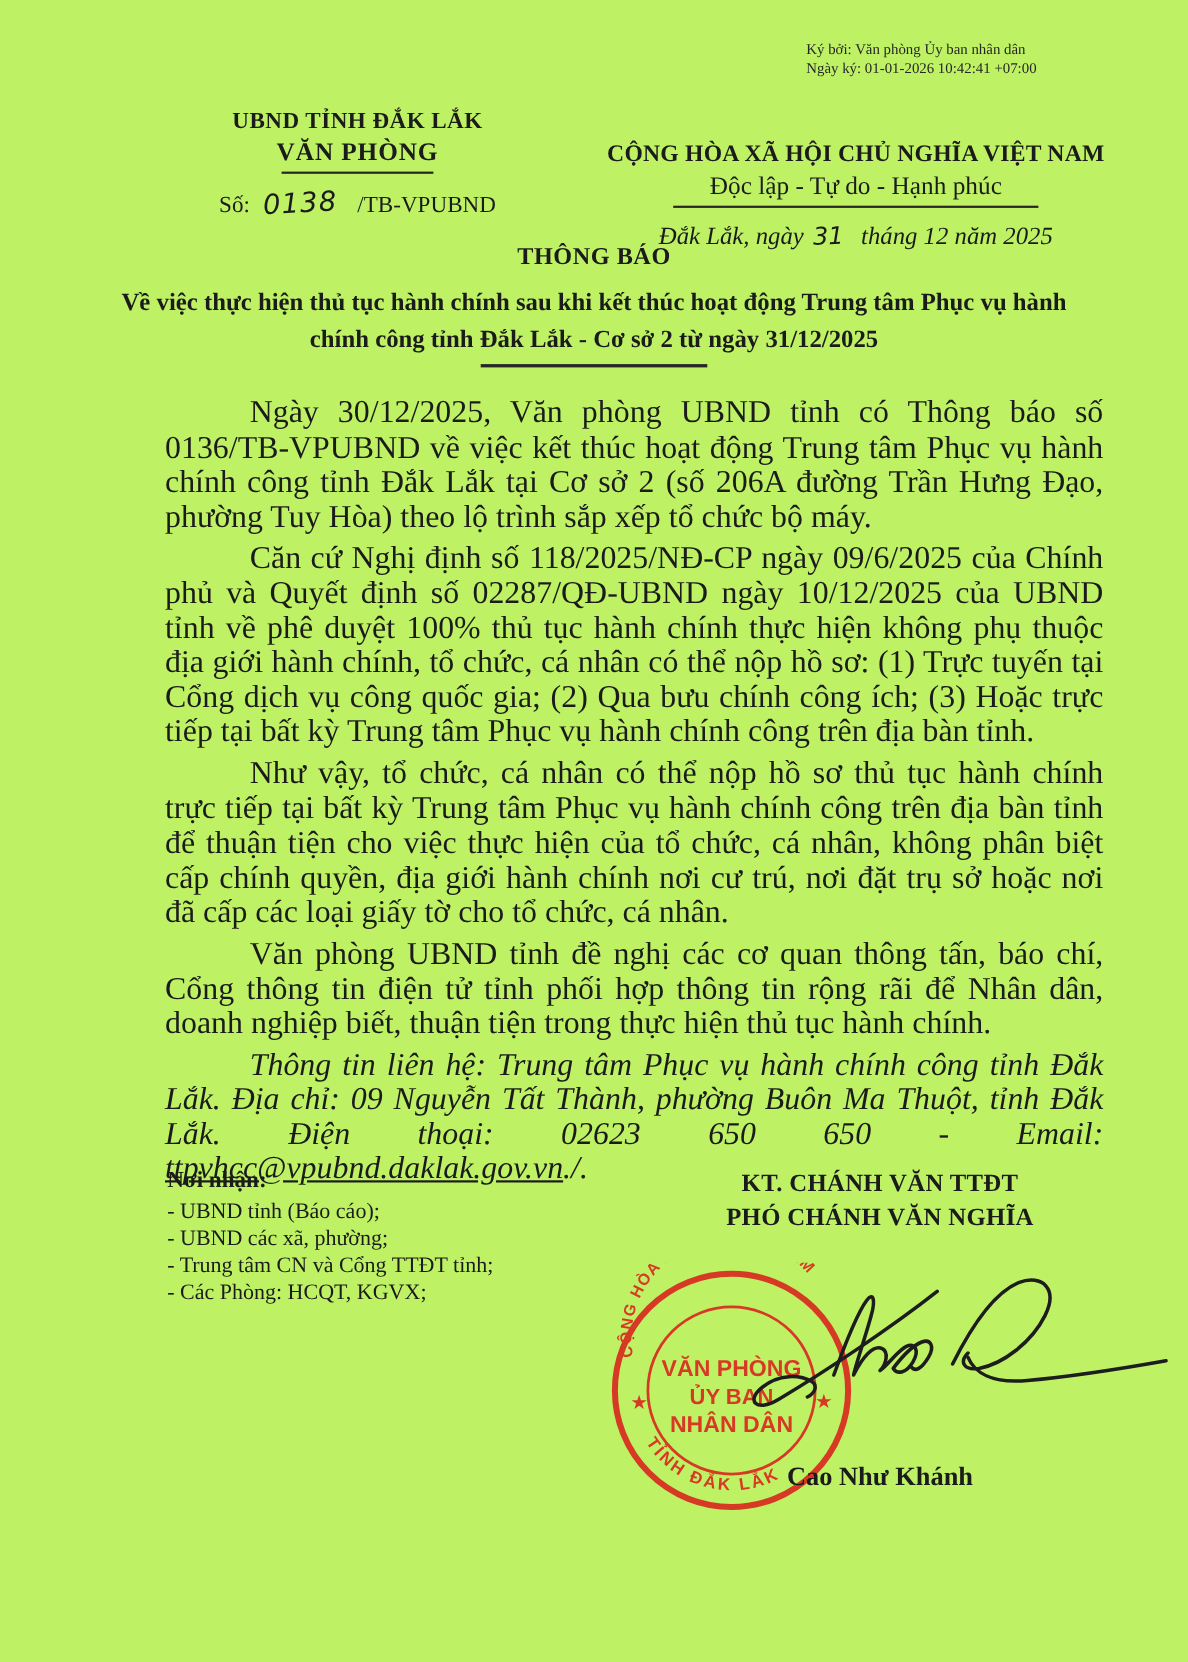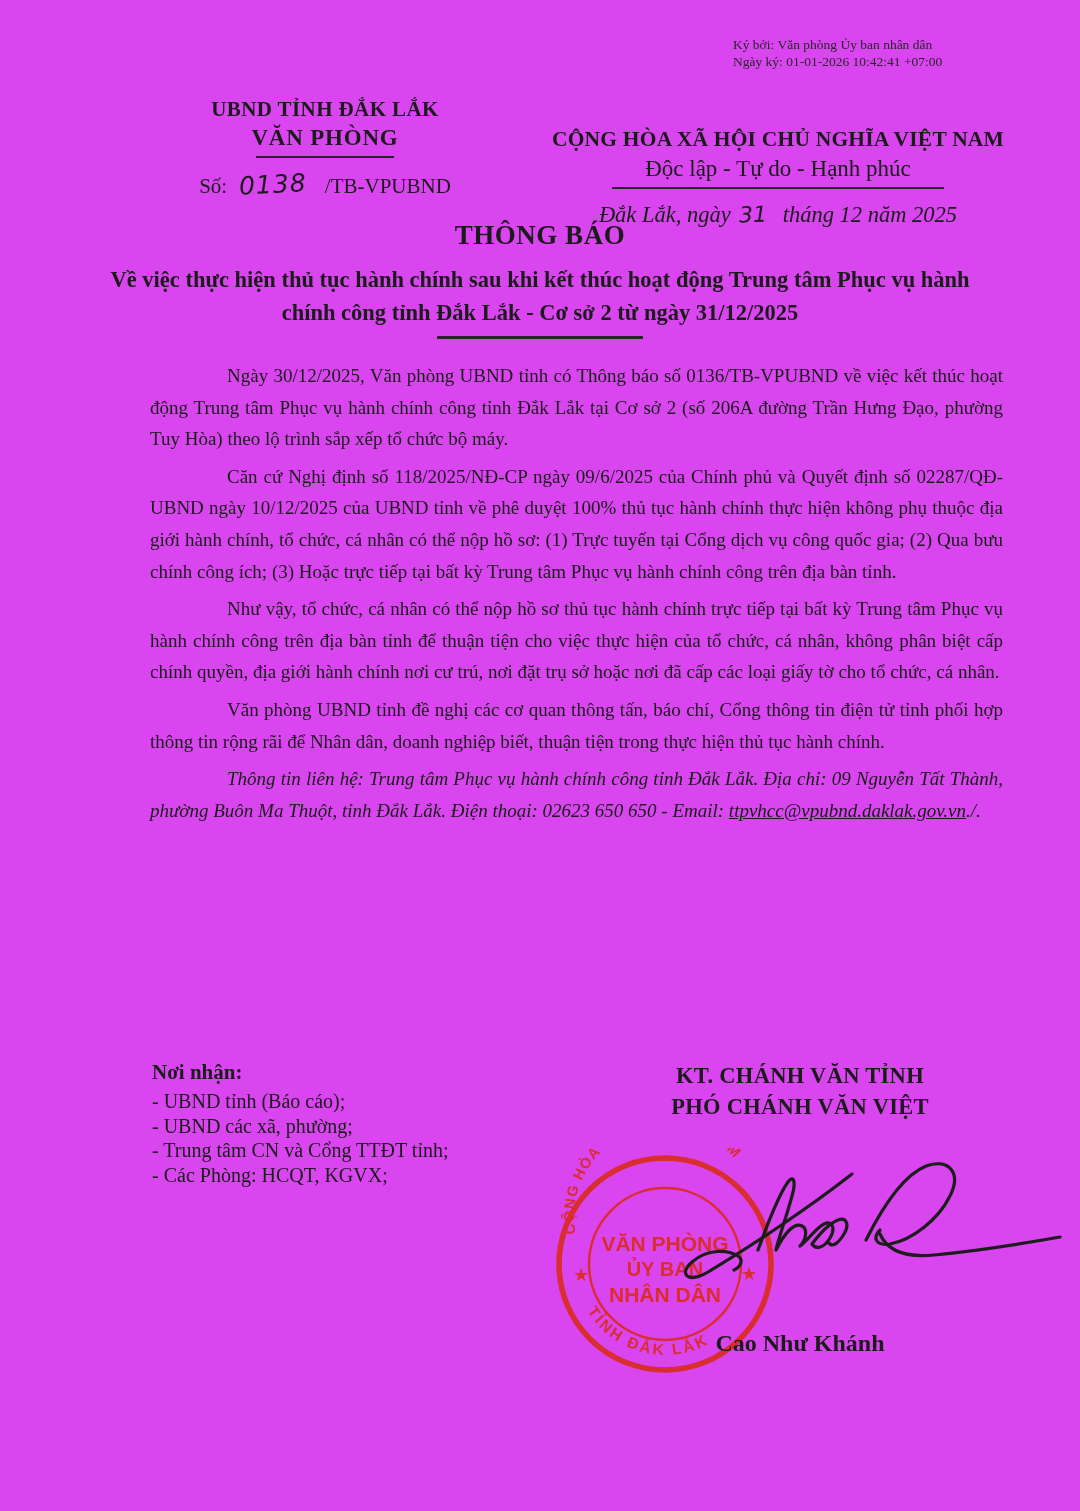--- a/index.html
+++ b/index.html
@@ -1,20 +1,20 @@
 <!DOCTYPE html>
 <html><head>
 <meta charset="utf-8">
 <style>
   html,body{margin:0;padding:0;background:#e8e8e8;}
   .page{
     position:relative;
     width:1080px;height:1511px;
     margin:0 auto;
-    background:#d946ef;
+    background:#bef264;
     font-family:"Liberation Serif", serif;
     color:#1b1b1b;
     overflow:hidden;
   }
   
   .esign{
     position:absolute;left:733px;top:36px;width:330px;
     font-size:13.5px;line-height:17px;color:#262626;
   }
   
@@ -43,28 +43,28 @@
   .date-line{margin-top:13px;font-size:22.5px;font-style:italic;white-space:nowrap;}
   .handwritten-day{
     display:inline-block;
     font-family:"DejaVu Sans", sans-serif;
     font-style:italic;font-size:22px;
     transform:rotate(-2deg);
     margin:0 16px 0 8px;
   }
   
   .title-block{position:absolute;left:90px;top:220px;width:900px;text-align:center;}
-  .title-kind{font-size:27px;font-weight:bold;letter-spacing:.5px;}
+  .title-kind{font-size:22px;font-weight:bold;letter-spacing:.5px;}
   .title-subject{font-size:22.5px;font-weight:bold;line-height:33px;margin-top:12px;}
   .rule-title{width:206px;height:2.5px;margin-top:7px;}
   
   .body-text{position:absolute;left:150px;top:360px;width:853px;}
   .body-text p{
     margin:0 0 6px 0;
-    font-size:19px;line-height:31.6px;
+    font-size:29px;line-height:31.6px;
     text-align:justify;text-indent:77px;
   }
   .contact{font-style:italic;}
   .contact .email{text-decoration:underline;}
   
   .recipients{position:absolute;left:152px;top:1060px;width:430px;}
   .recipients .heading{font-size:21px;font-weight:bold;margin-bottom:4px;}
   .recipients .item{font-size:20px;line-height:24.6px;}
   .recipients .sub{font-size:13px;}
   .sign-titles{
@@ -118,22 +118,22 @@
 
   <div class="recipients">
     <div class="heading">Nơi nhận:</div>
     <div class="item">- UBND tỉnh (Báo cáo);</div>
     <div class="item">- UBND các xã, phường;</div>
     <div class="item">- Trung tâm CN và Cổng TTĐT tỉnh;</div>
     <div class="item">- Các Phòng: HCQT, KGVX;</div>
   </div>
 
   <div class="sign-titles">
-    <div>KT. CHÁNH VĂN TỈNH</div>
-    <div>PHÓ CHÁNH VĂN VIỆT</div>
+    <div>KT. CHÁNH VĂN TTĐT</div>
+    <div>PHÓ CHÁNH VĂN NGHĨA</div>
   </div>
 
   <svg class="stamp-svg" width="228" height="232" viewBox="0 0 228 232">
     <g opacity="0.92">
       <circle cx="114" cy="116" r="106" fill="none" stroke="#d92b20" stroke-width="5.5"></circle>
       <circle cx="114" cy="116" r="76" fill="none" stroke="#d92b20" stroke-width="2.5"></circle>
       <defs>
         <path id="arcTop" d="M 26 92 A 91 91 0 1 1 202 92" fill="none"></path>
         <path id="arcBottom" d="M 28.5 147 A 91 91 0 0 0 199.5 147" fill="none"></path>
       </defs>

